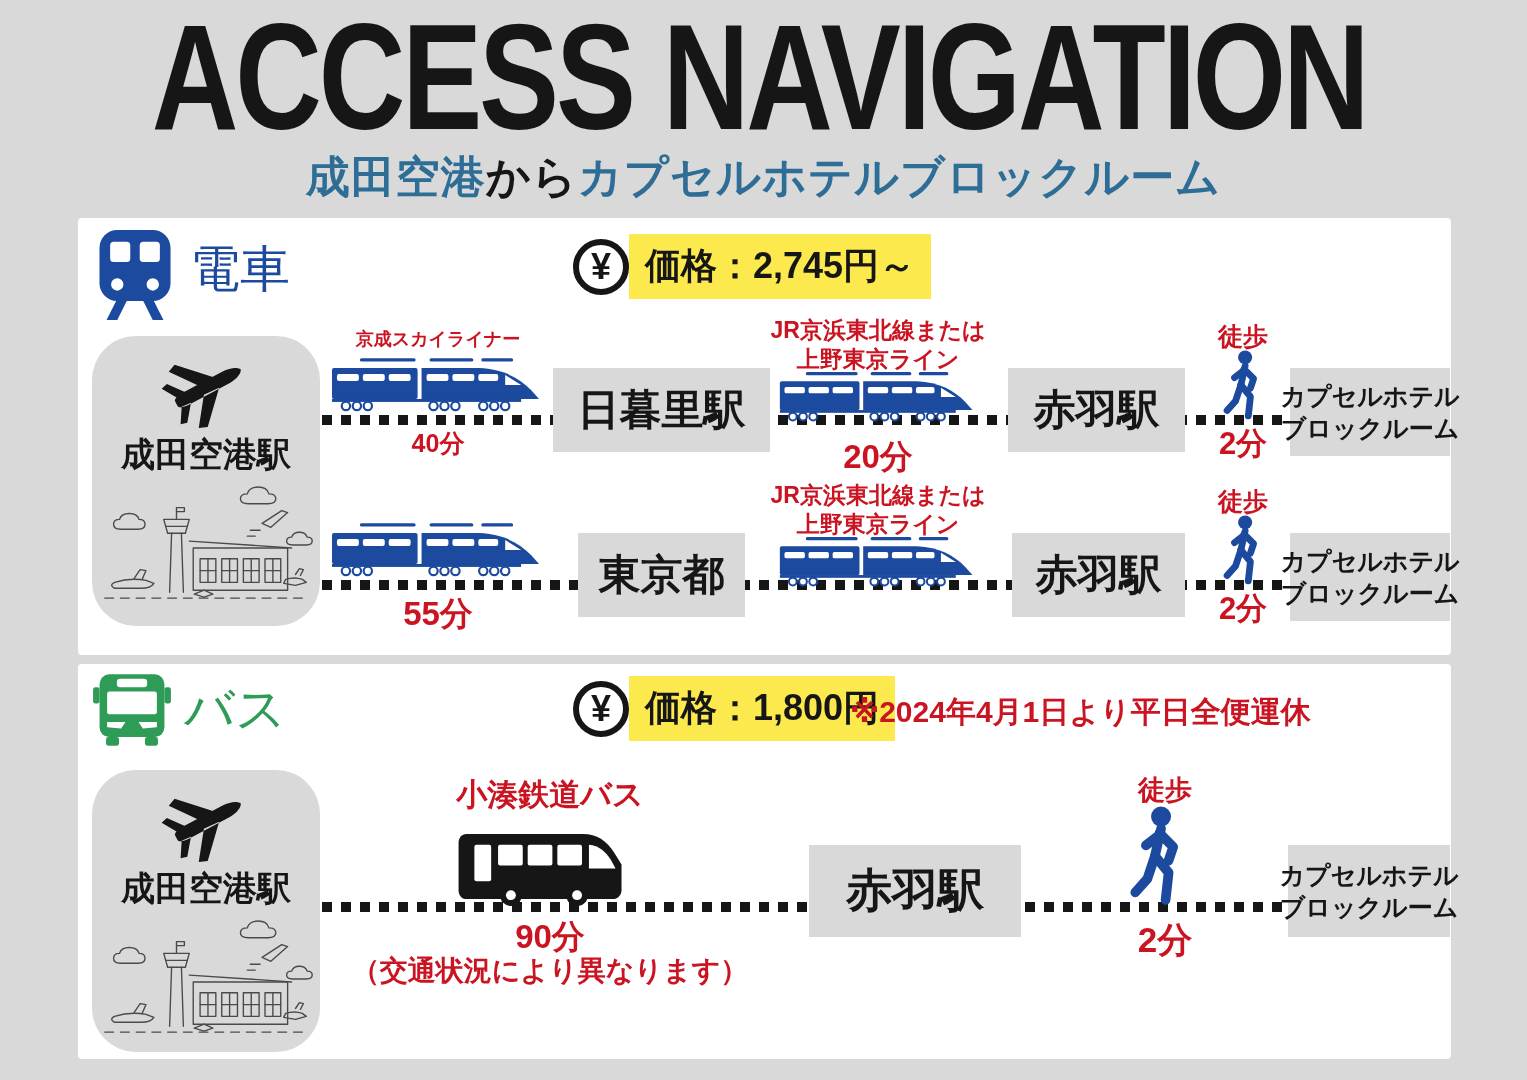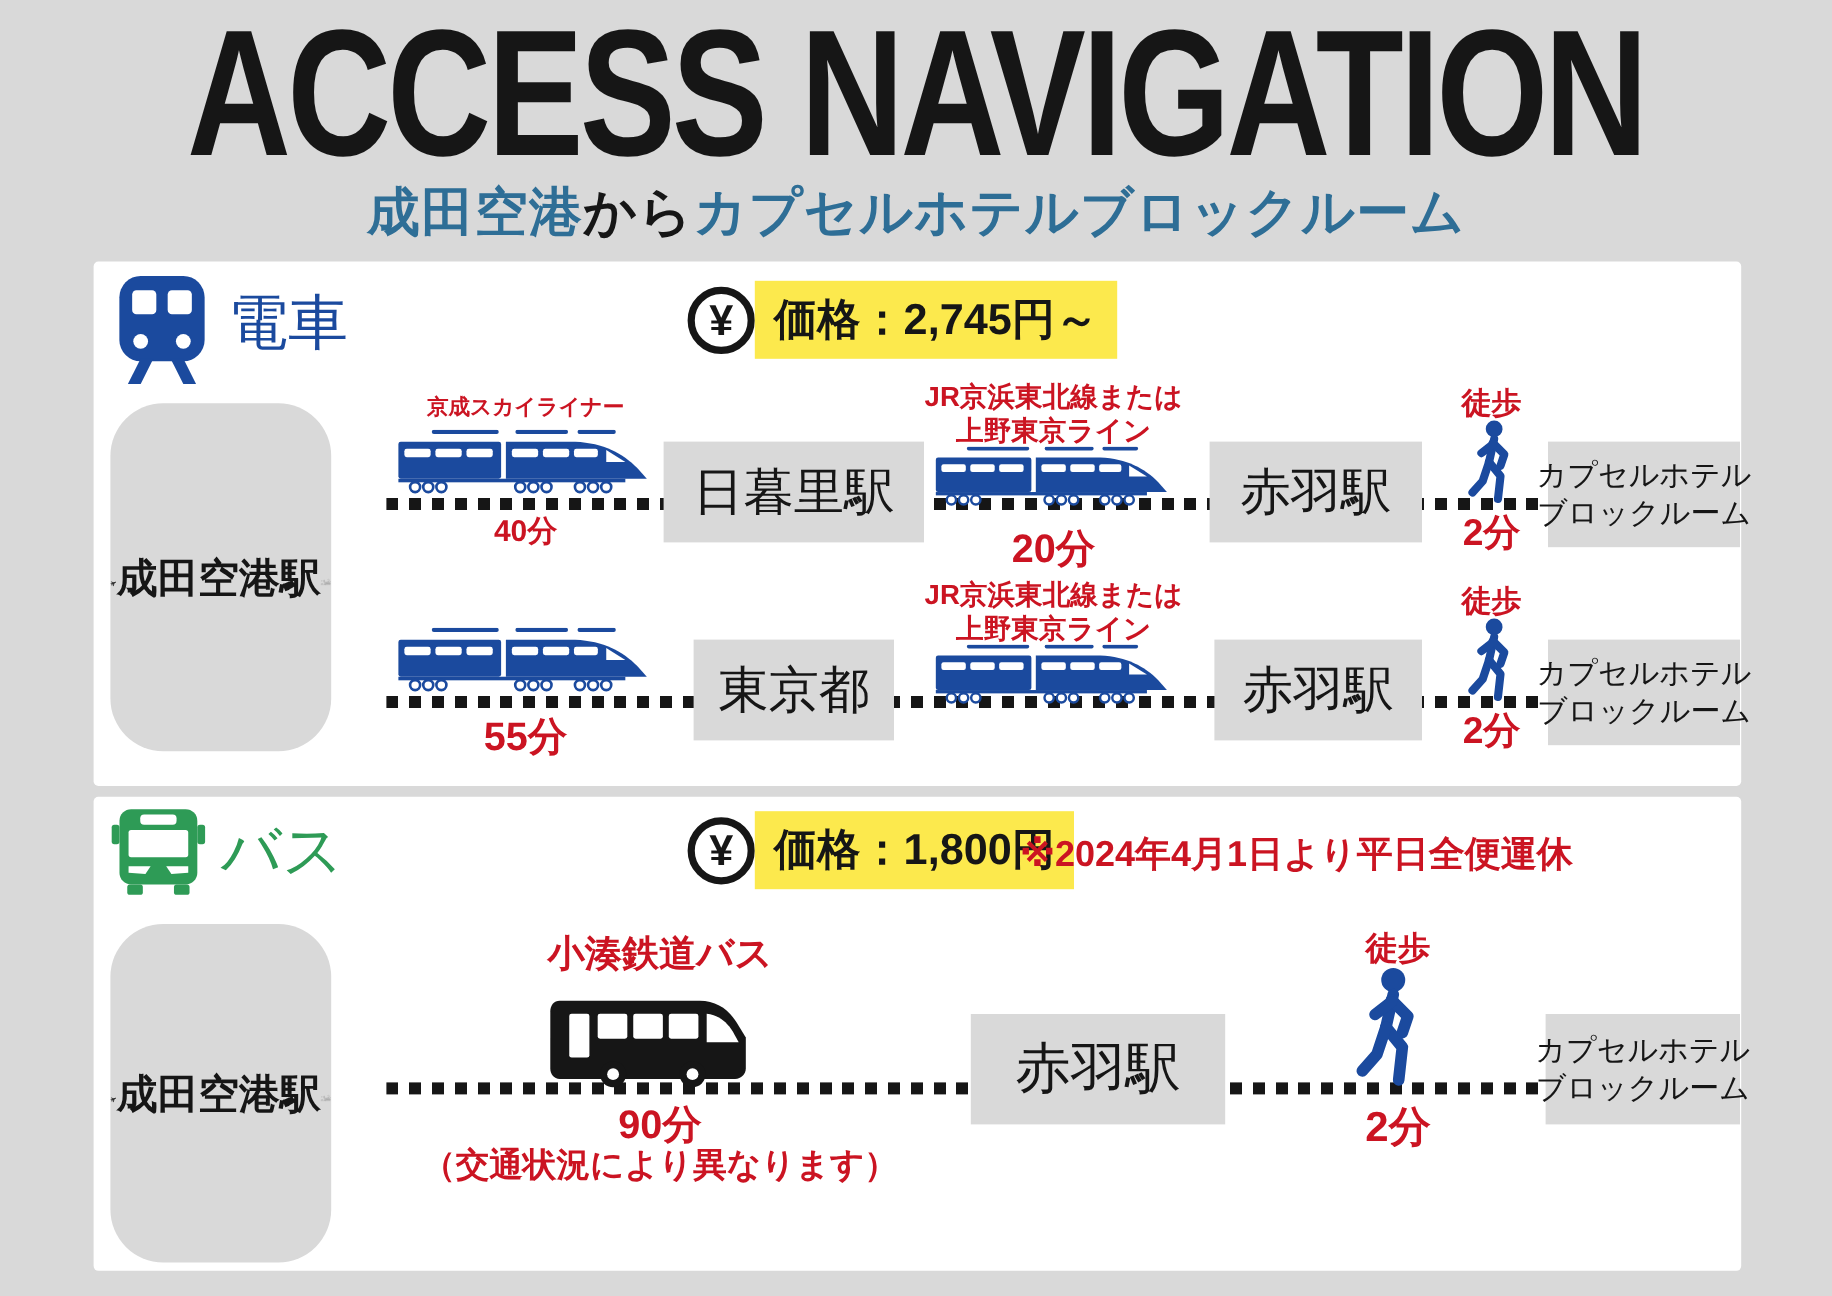--- a/index.html
+++ b/index.html
@@ -4,39 +4,39 @@
 <style>
   :root{
     --page-background:#d9d9d9; --panel-white:#ffffff; --box-gray:#d9d9d9;
     --train-blue:#1b4a9e; --subtitle-blue:#2e6e96; --accent-red:#cb1422;
     --bus-green:#2e9b56; --highlight-yellow:#fce94d; --text-black:#161616;
   }
   *{margin:0;padding:0;box-sizing:border-box}
   body{background:#bfbfbf;font-family:"Liberation Sans","DejaVu Sans",sans-serif}
   .page{position:relative;width:1527px;height:1080px;background:var(--page-background);overflow:hidden;color:var(--text-black)}
   svg{display:block;width:100%;height:100%}
-  .title{position:absolute;top:2px;left:0;width:100%;text-align:center;white-space:nowrap;}
+  .title{position:absolute;top:2px;left:0;width:100%;text-align:left;white-space:nowrap;}
   .title-text{display:inline-block;font-size:150px;line-height:1.0;font-weight:bold;letter-spacing:-4px;transform:scaleX(0.8);transform-origin:center;color:var(--text-black)}
   .subtitle{position:absolute;top:148px;left:0;width:100%;text-align:center;font-size:44px;font-weight:bold;letter-spacing:1px}
   .c-blue{color:var(--subtitle-blue)} .c-black{color:var(--text-black)}
   .panel{position:absolute;left:78px;width:1373px;background:var(--panel-white);border-radius:4px}
   #train-panel{top:218px;height:437px}
   #bus-panel{top:664px;height:395px}
   .heading{position:absolute;font-size:50px;font-weight:normal;line-height:1;z-index:3}
   .heading.blue{color:var(--train-blue)} .heading.green{color:var(--bus-green)}
   .price-group{position:absolute;display:flex;align-items:center;z-index:3}
   .yen-circle{width:56px;height:56px;border:6px solid var(--text-black);border-radius:50%;display:flex;align-items:center;justify-content:center;font-size:36px;font-weight:bold;color:var(--text-black);flex:0 0 auto}
   .price-label{background:var(--highlight-yellow);color:var(--text-black);font-size:36px;font-weight:bold;padding:8px 16px;white-space:nowrap}
   .notice{position:absolute;color:var(--accent-red);font-size:30px;font-weight:bold;white-space:nowrap;z-index:3}
-  .origin-box{position:absolute;left:14px;width:184px;background:var(--box-gray);border-radius:44px;display:flex;align-items:center;z-index:2;overflow:hidden}
+  .origin-box{position:absolute;left:14px;width:228px;background:var(--box-gray);border-radius:44px;display:flex;flex-direction:column;align-items:center;z-index:2;overflow:hidden}
   .origin-plane{width:128px;height:84px;margin-top:10px;color:var(--text-black);transform:rotate(-28deg)}
   .origin-name{font-size:34px;font-weight:bold;color:var(--text-black);margin-top:2px;white-space:nowrap}
   .origin-art{width:214px;height:118px;margin-top:8px}
   .dots{position:absolute;height:10px;z-index:1;background:repeating-linear-gradient(to right,var(--text-black) 0 10px,transparent 10px 19px)}
-  .station-box{position:absolute;background:var(--box-gray);color:var(--text-black);font-weight:normal;display:flex;align-items:center;justify-content:center;text-align:center;z-index:2;line-height:1.3;white-space:nowrap}
+  .station-box{position:absolute;background:var(--box-gray);color:var(--text-black);font-weight:bold;display:flex;align-items:center;justify-content:center;text-align:center;z-index:2;line-height:1.3;white-space:nowrap}
   .red-label{position:absolute;color:var(--accent-red);font-weight:bold;text-align:center;line-height:1.25;z-index:3;white-space:nowrap}
   .icon{position:absolute;z-index:3}
   .blue-ic{color:var(--train-blue)} .green-ic{color:var(--bus-green)} .black-ic{color:var(--text-black)}
 </style>
 </head>
 <body>
 
 <svg width="0" height="0" style="position:absolute">
   <defs>
     <symbol id="sym-plane" viewBox="0 0 100 100">

